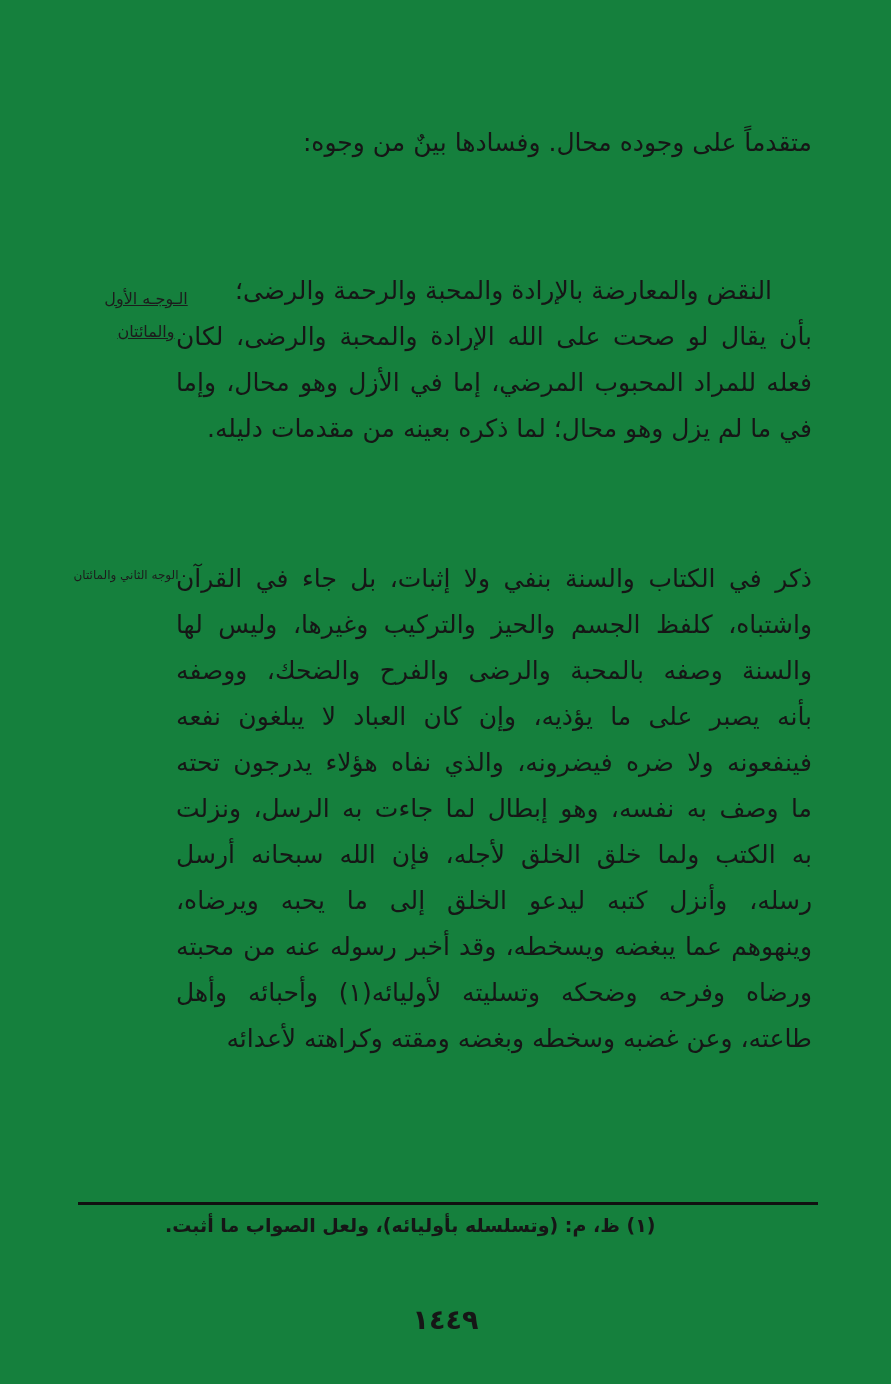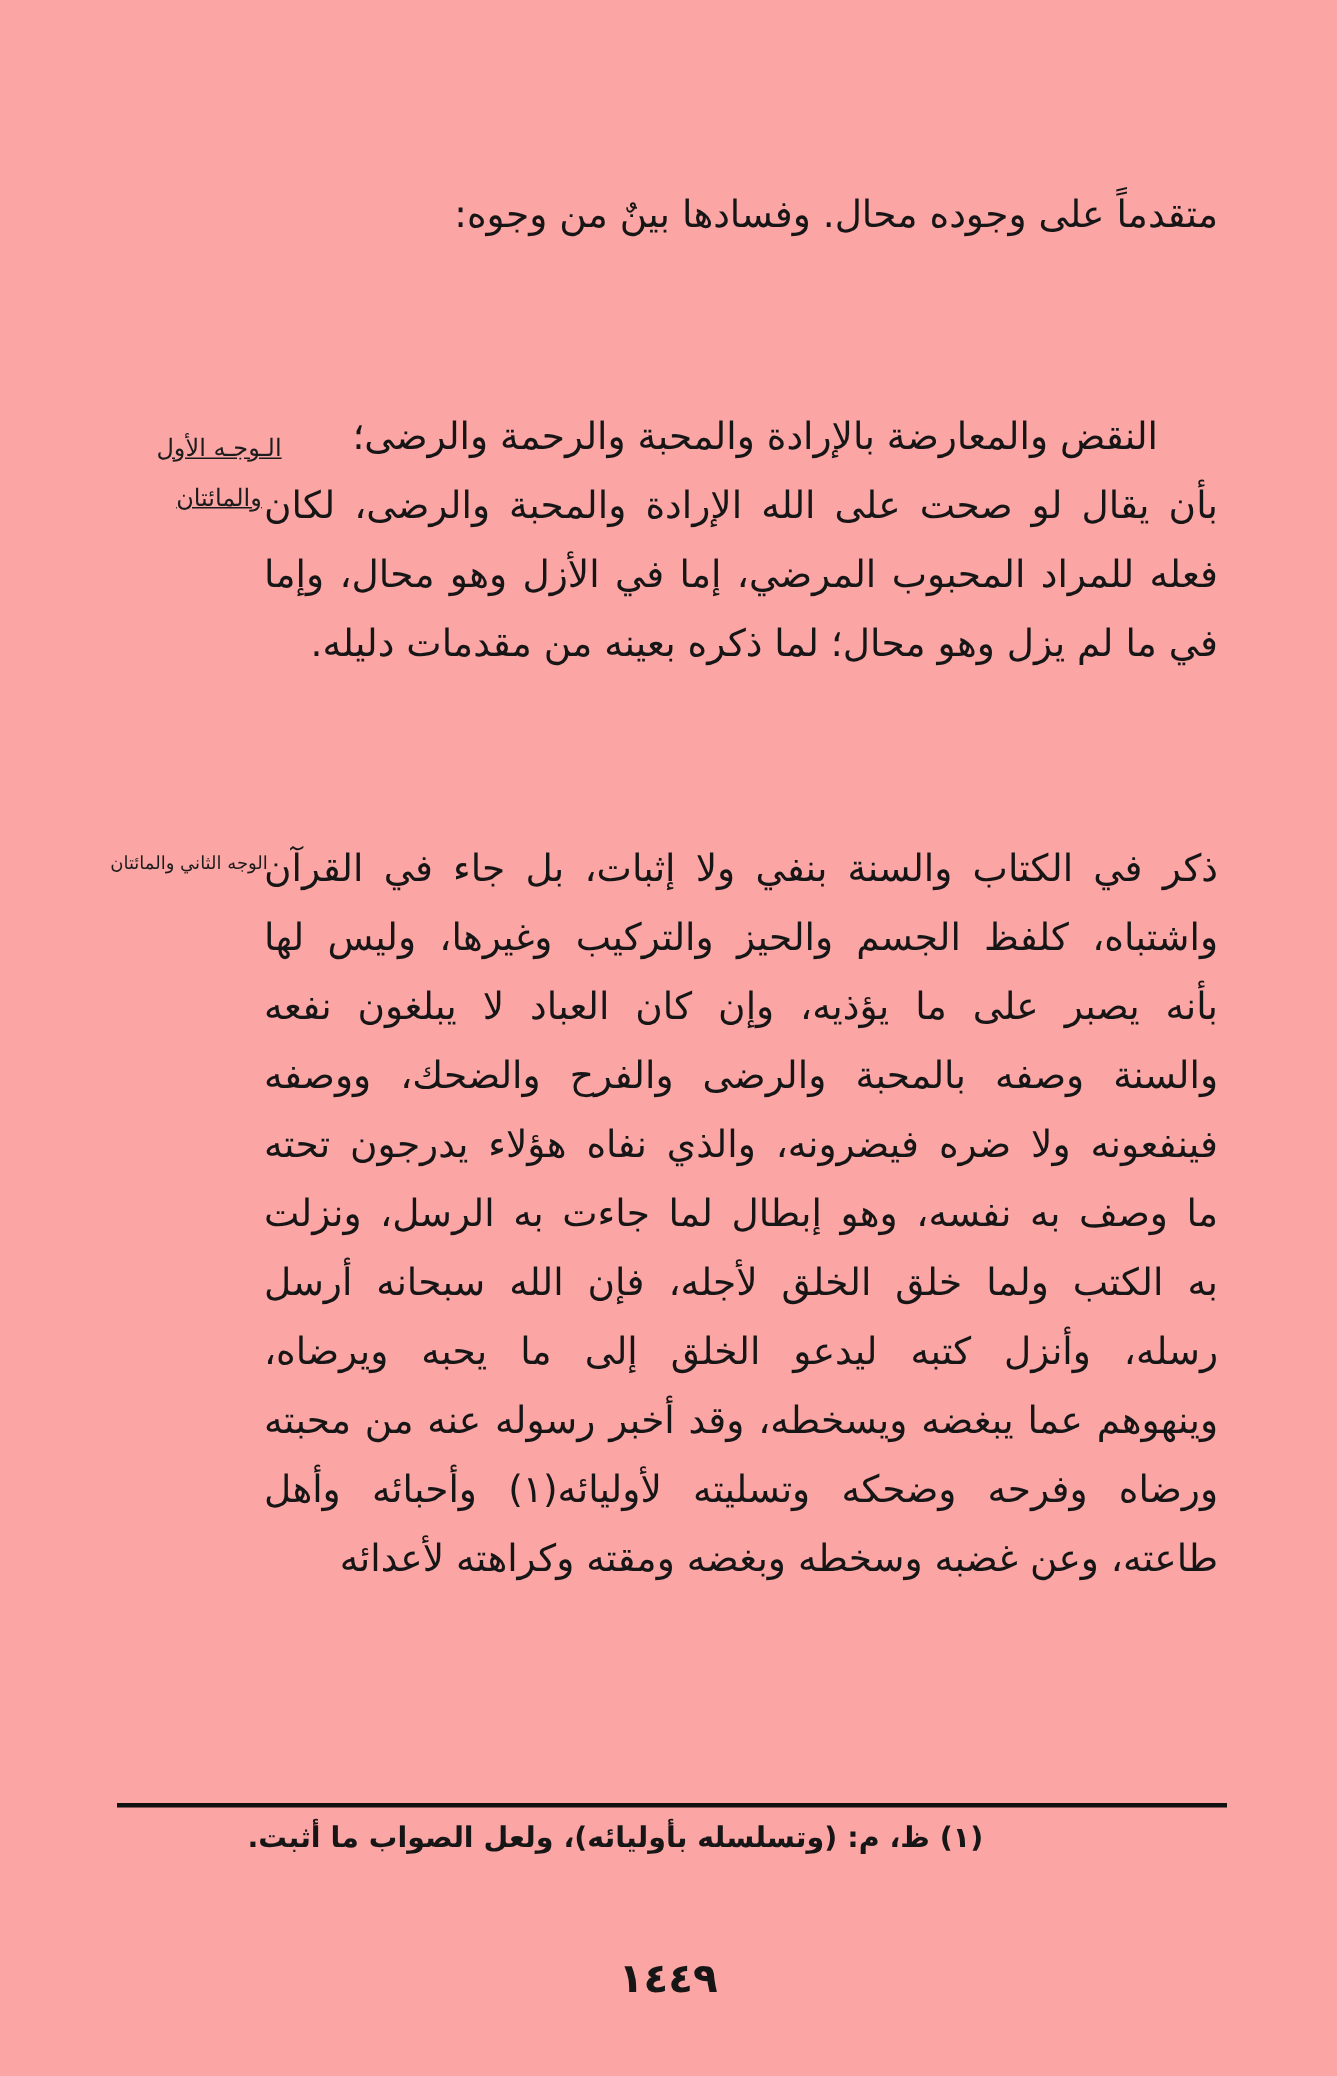--- a/index.html
+++ b/index.html
@@ -1,21 +1,21 @@
 <!DOCTYPE html>
 <html lang="ar" dir="rtl"><head>
 <meta charset="utf-8">
 <style>
   html,body { margin:0; padding:0; background:#e8e8e8; }
   .page {
     position: relative;
     width: 891px;
     height: 1384px;
     margin: 0 auto;
-    background: #fca5a5;
+    background: #15803d;
     color: #161616;
     font-family: "DejaVu Sans", sans-serif;
     direction: rtl;
     overflow: hidden;
   }
   .main-col {
     position: absolute;
     right: 79px;
     width: 636px;
   }
@@ -118,22 +118,22 @@
       <div class="line">فعله للمراد المحبوب المرضي، إما في الأزل وهو محال، وإما</div>
       <div class="line last">في ما لم يزل وهو محال؛ لما ذكره بعينه من مقدمات دليله.</div>
     </div>
 
 
   <div class="margin-note margin-note-2">الوجه الثاني والمائتان</div>
 
   <div class="main-col para para-2">
       <div class="line">ذكر في الكتاب والسنة بنفي ولا إثبات، بل جاء في القرآن</div>
       <div class="line">واشتباه، كلفظ الجسم والحيز والتركيب وغيرها، وليس لها</div>
+      <div class="line">والسنة وصفه بالمحبة والرضى والفرح والضحك، ووصفه</div>
       <div class="line">بأنه يصبر على ما يؤذيه، وإن كان العباد لا يبلغون نفعه</div>
-      <div class="line">والسنة وصفه بالمحبة والرضى والفرح والضحك، ووصفه</div>
       <div class="line">فينفعونه ولا ضره فيضرونه، والذي نفاه هؤلاء يدرجون تحته</div>
       <div class="line">ما وصف به نفسه، وهو إبطال لما جاءت به الرسل، ونزلت</div>
       <div class="line">به الكتب ولما خلق الخلق لأجله، فإن الله سبحانه أرسل</div>
       <div class="line">رسله، وأنزل كتبه ليدعو الخلق إلى ما يحبه ويرضاه،</div>
       <div class="line">وينهوهم عما يبغضه ويسخطه، وقد أخبر رسوله عنه من محبته</div>
       <div class="line">ورضاه وفرحه وضحكه وتسليته لأوليائه(١) وأحبائه وأهل</div>
       <div class="line last">طاعته، وعن غضبه وسخطه وبغضه ومقته وكراهته لأعدائه</div>
     </div>
 
   <div class="footnote-rule"></div>

